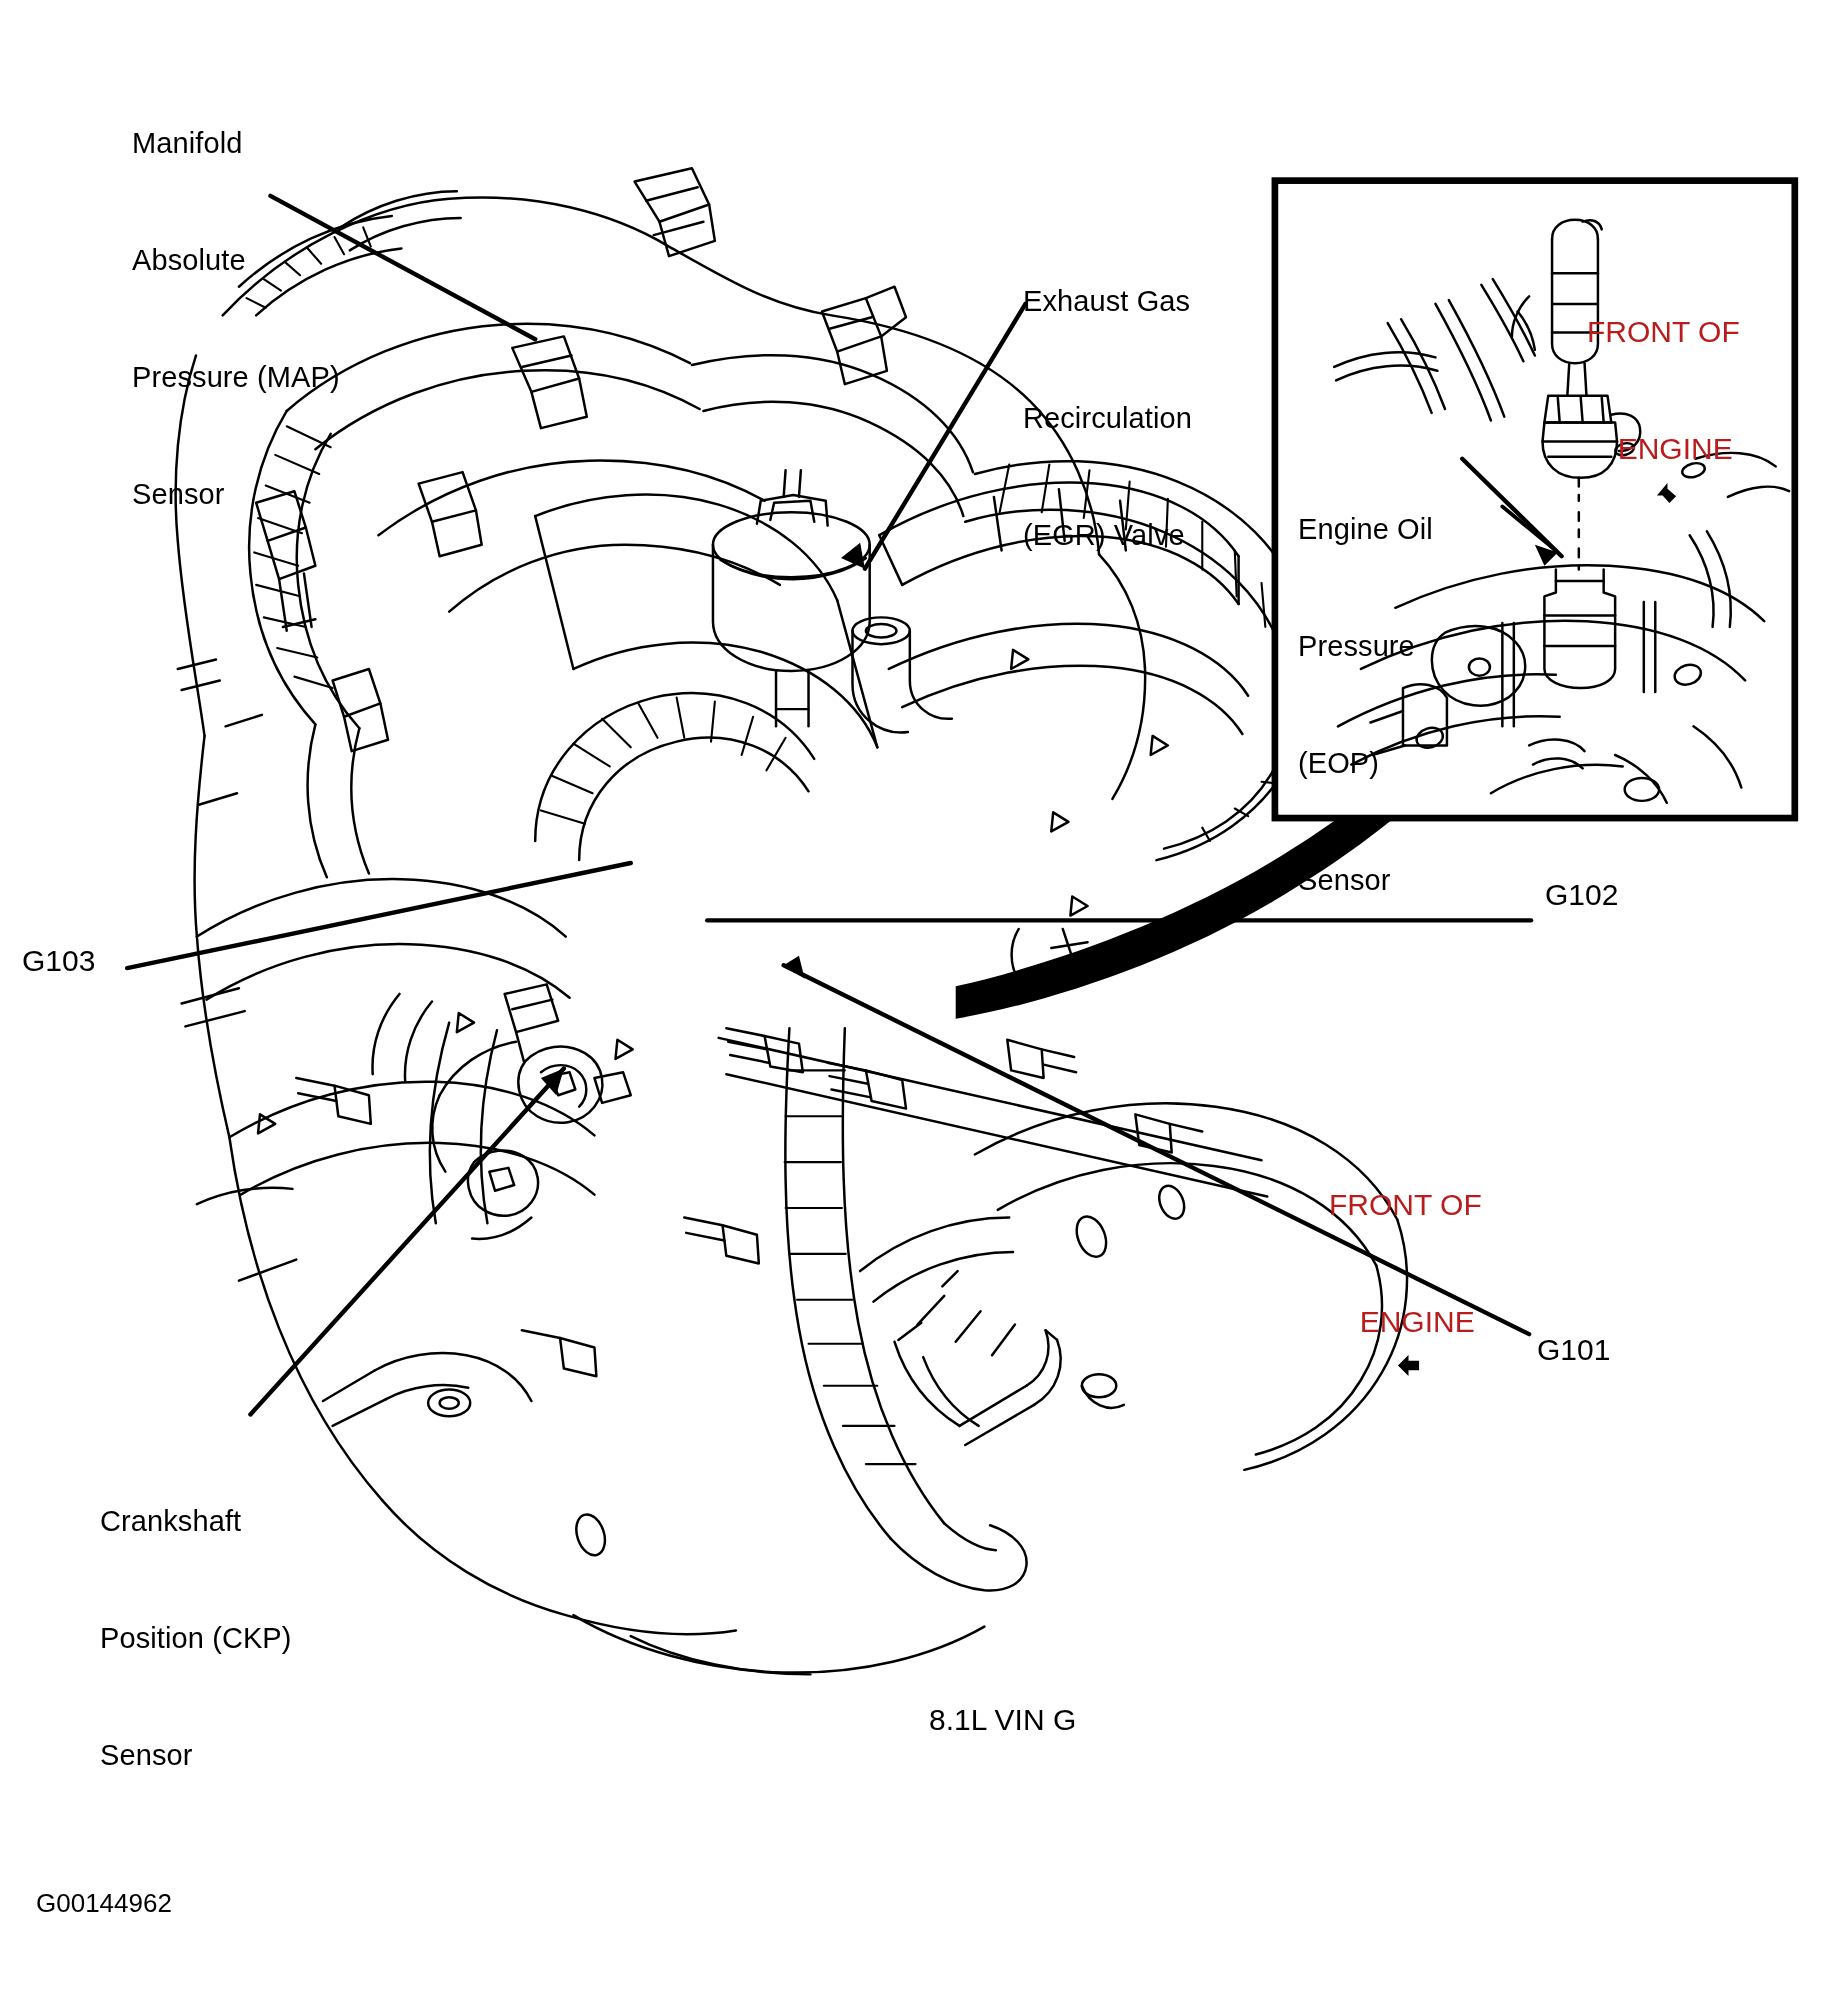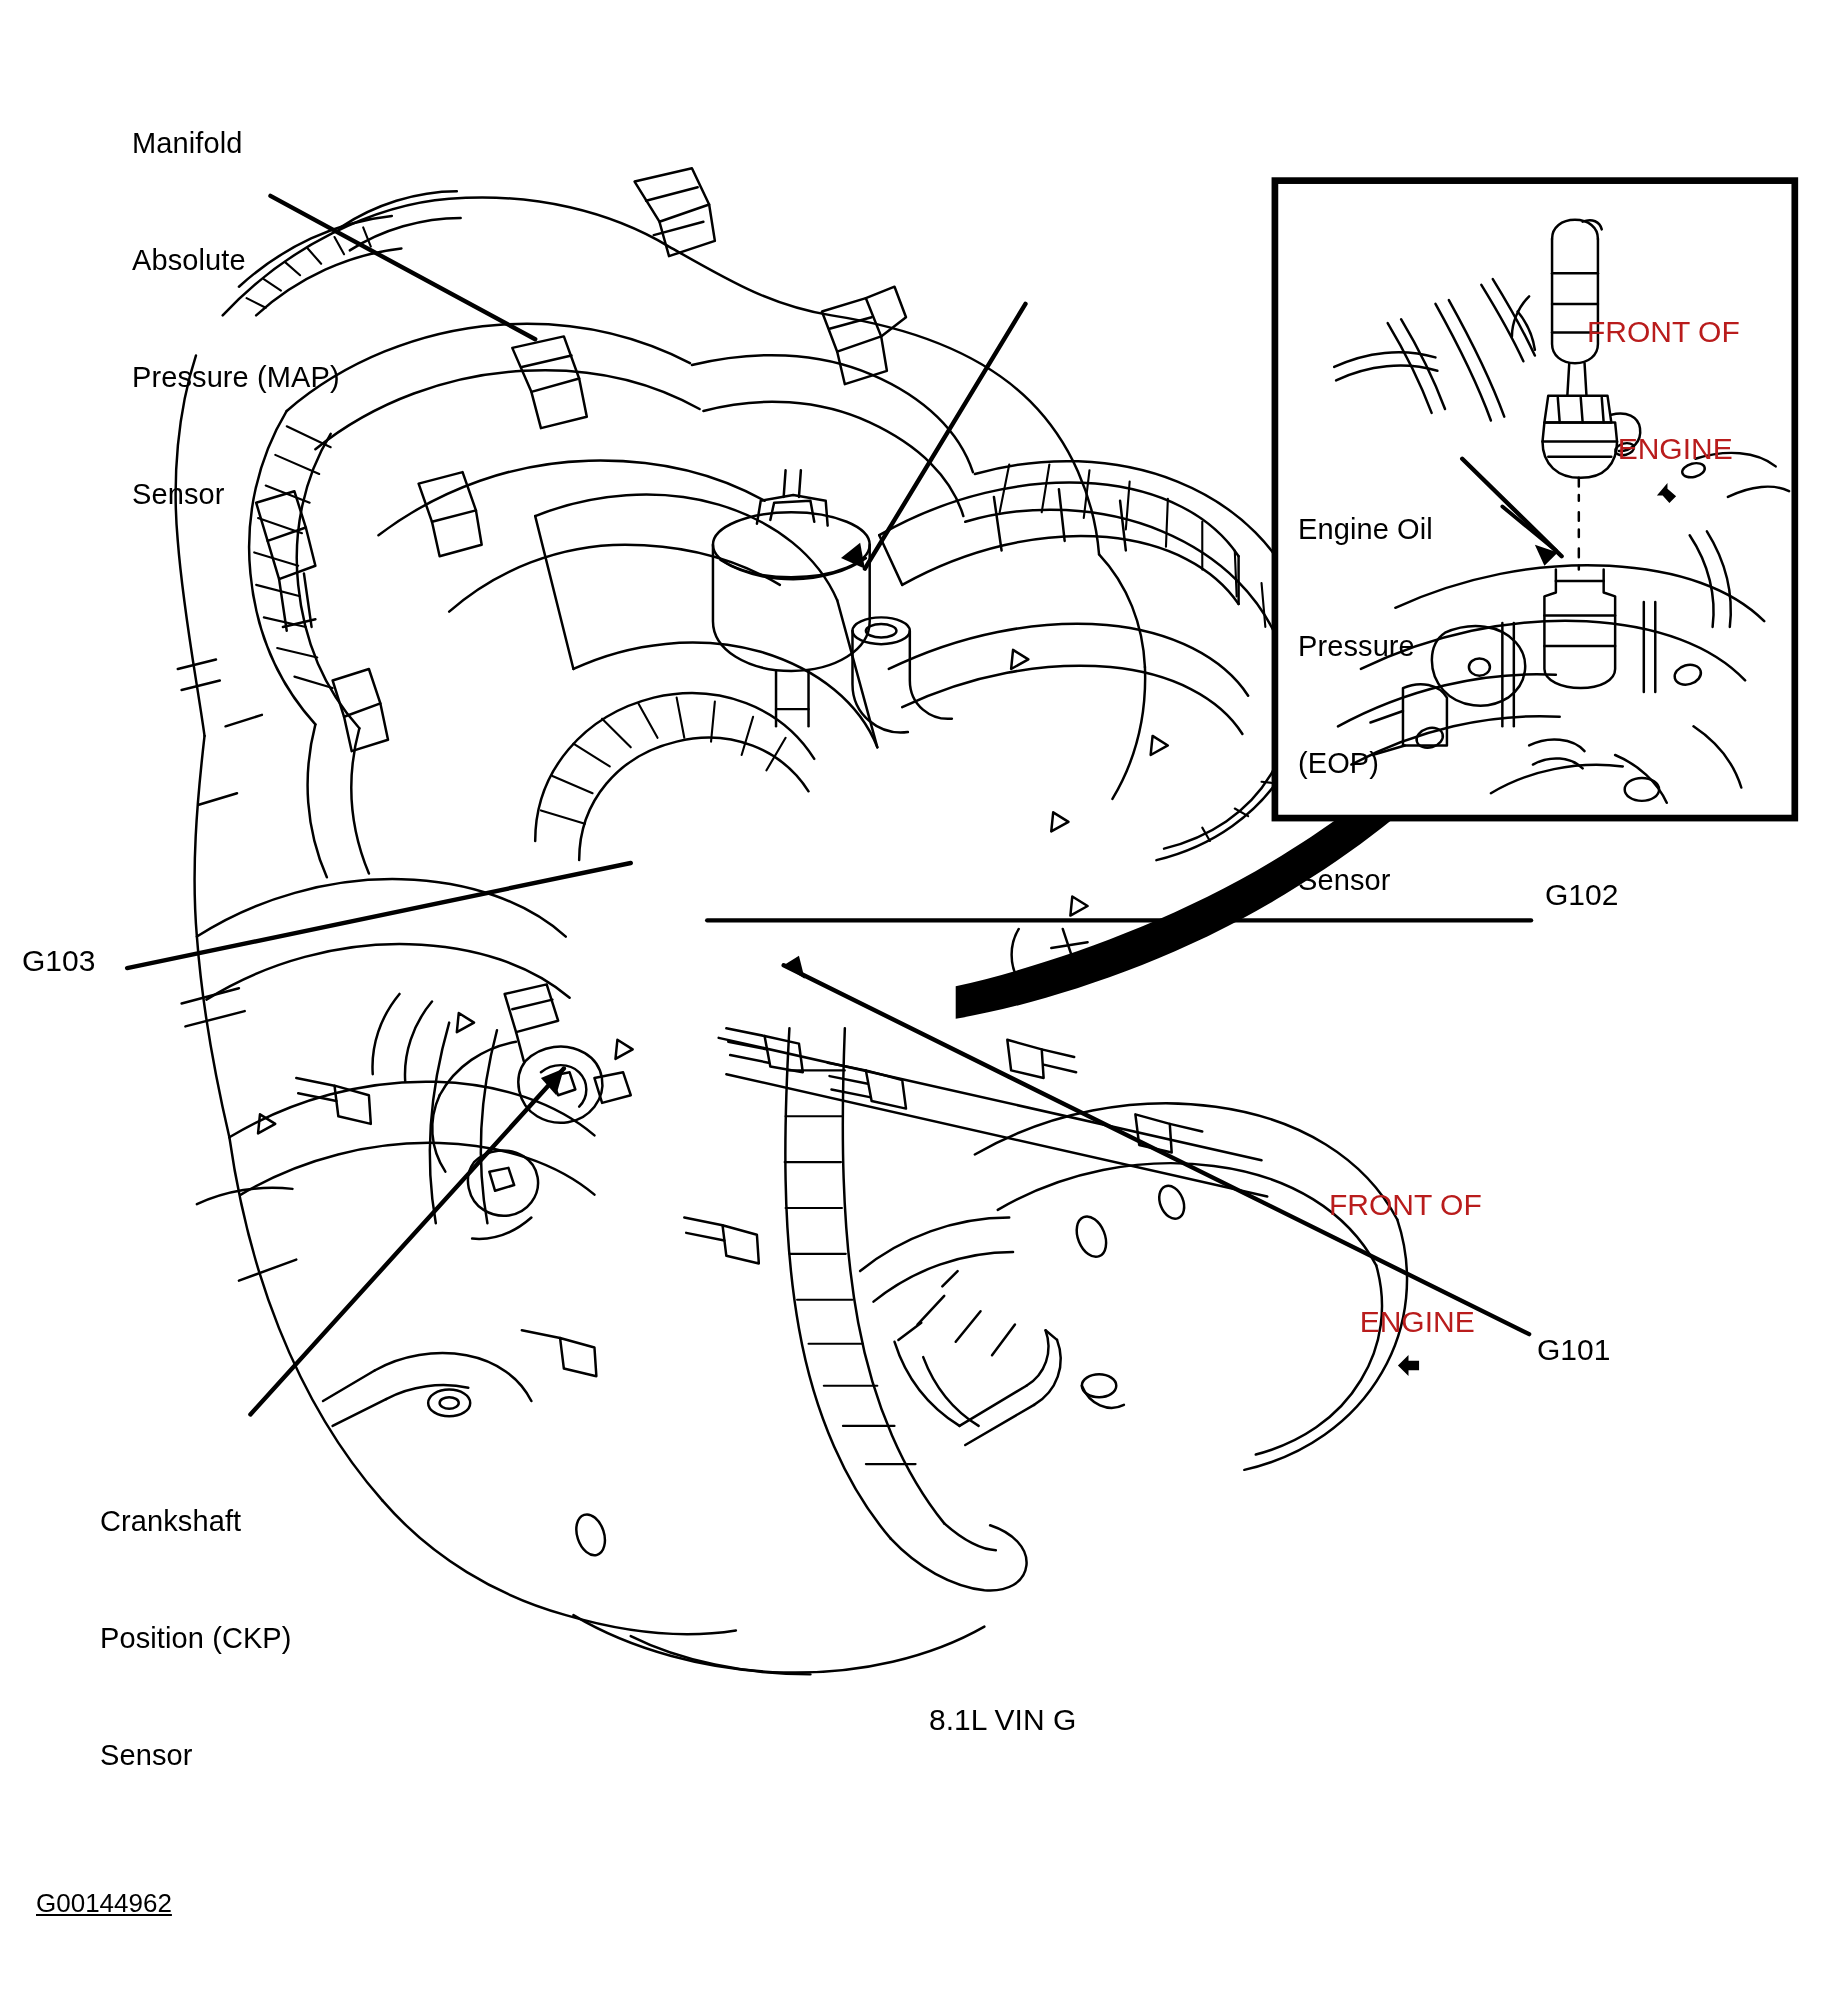--- a/index.html
+++ b/index.html
@@ -6,21 +6,21 @@
   body{
     width:1834px;height:2006px;position:relative;overflow:hidden;
     font-family:"Liberation Sans","DejaVu Sans",sans-serif;
     color:#000000;
   }
   .stage{position:absolute;left:0;top:0;width:1834px;height:1761px;}
   svg.art{position:absolute;left:0;top:0;width:1834px;height:2006px;}
 
   .lbl{position:absolute;font-size:29px;line-height:39px;color:#000;white-space:pre;letter-spacing:0.1px;}
   .caption{position:absolute;font-size:30px;color:#000;white-space:pre;}
-  .figid{position:absolute;font-size:26px;color:#000;white-space:pre;text-decoration:underline;}
+  .figid{position:absolute;font-size:26px;color:#000;white-space:pre;}
 
   .fo-block{position:absolute;font-size:30px;line-height:39px;color:#b91c1c;white-space:pre;}
   .fo-row{display:flex;align-items:center;gap:5.7px;}
   .fo-arrow{display:inline-block;width:25px;height:25px;}
 
   .ground{position:absolute;font-size:30px;color:#000;white-space:pre;}
 </style>
 </head>
 <body>
 
@@ -444,20 +444,25 @@
     </g>
   </svg>
 
   <div class="lbl" style="left:132px;top:46px;">
     <div>Manifold</div>
     <div>Absolute</div>
     <div>Pressure (MAP)</div>
     <div>Sensor</div>
   </div>
 
+  <div class="lbl" style="left:1023px;top:204px;">
+    <div>Exhaust Gas</div>
+    <div>Recirculation</div>
+    <div>(EGR) Valve</div>
+  </div>
 
   <div class="fo-block" style="left:1587px;top:234px;">
     <div>FRONT OF</div>
     <div class="fo-row">
       <span class="fo-arrow">
         <svg viewBox="0 0 26 26" width="25" height="25">
             <polygon points="3,16 14,3 14,9 23,17 16,24 9,16" fill="#000"></polygon>
           </svg>
       </span>
       <span>ENGINE</span>

